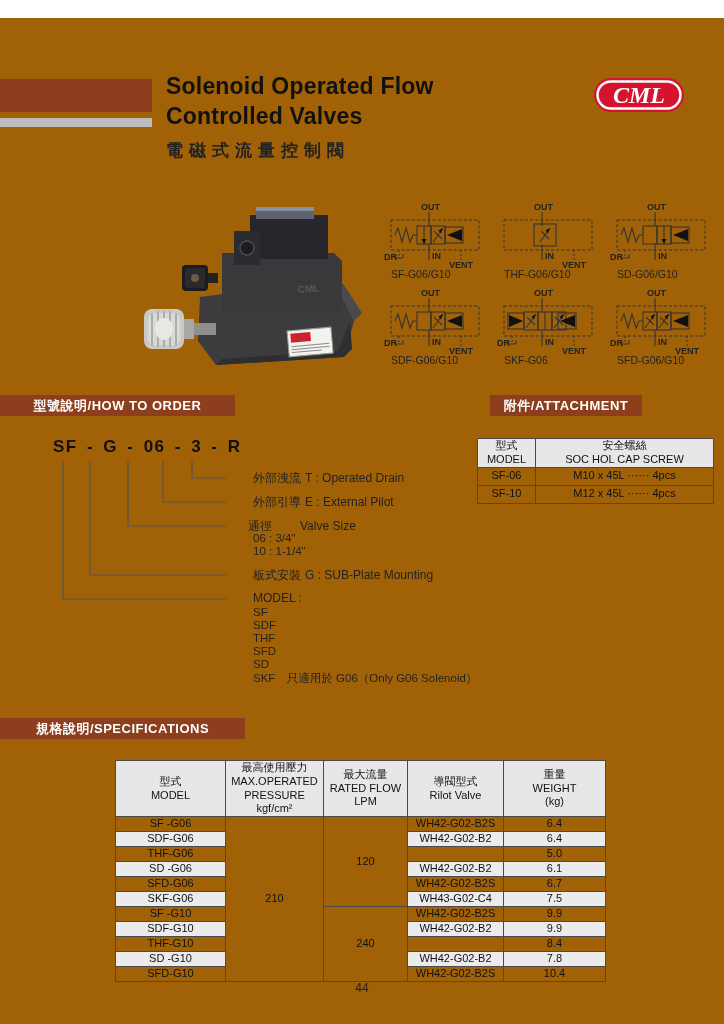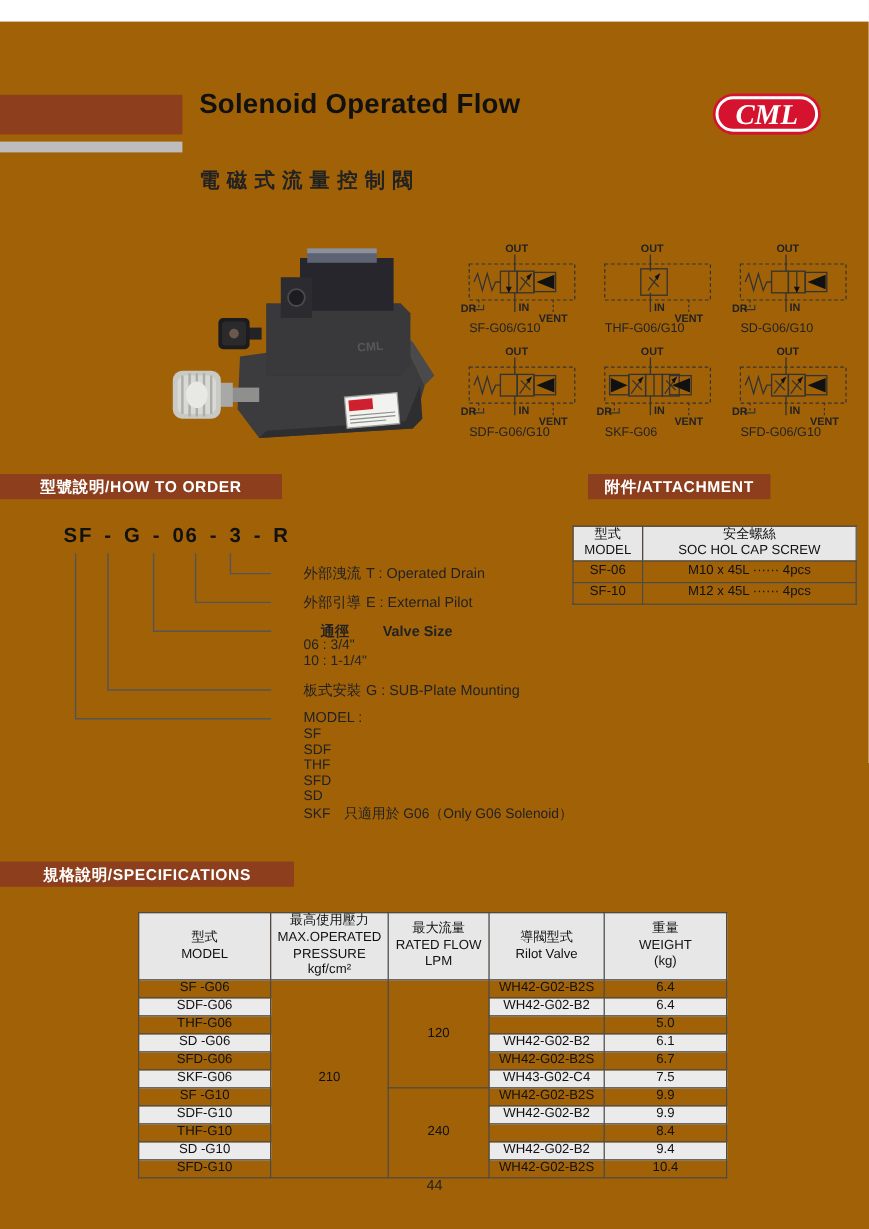--- a/index.html
+++ b/index.html
@@ -57,20 +57,21 @@
 </style>
 </head>
 <body>
 
 <div class="page">
 
   <div class="abs bar-brown"></div>
   <div class="abs bar-gray"></div>
   <div class="abs title">
     <div>Solenoid Operated Flow</div>
+    <div>Controlled Valves</div>
   </div>
   <div class="abs subtitle">電磁式流量控制閥</div>
 
   <div class="abs logo">
     <svg width="94" height="40" viewBox="0 0 94 40">
       <rect x="1" y="2" width="90" height="34" rx="17" fill="#d5132e"></rect>
       <rect x="4.5" y="5.5" width="83" height="27" rx="13.5" fill="none" stroke="#ffffff" stroke-width="2.5"></rect>
       <path d="M14 36 h62 a4 4 0 0 0 0-2 h-62 z" fill="#d5132e" opacity="0.6"></path>
       <text x="46" y="27" text-anchor="middle" font-family="Liberation Serif, DejaVu Serif, serif" font-size="24" font-style="italic" font-weight="bold" fill="#ffffff">CML</text>
     </svg>
@@ -265,21 +266,21 @@
       <path d="M142 11 V28 H176" fill="none" stroke="#555" stroke-width="1.2"></path>
       <path d="M113 11 V52 H176" fill="none" stroke="#555" stroke-width="1.2"></path>
       <path d="M78 11 V76 H176" fill="none" stroke="#555" stroke-width="1.2"></path>
       <path d="M40 11 V125 H176" fill="none" stroke="#555" stroke-width="1.2"></path>
       <path d="M13 11 V149 H176" fill="none" stroke="#555" stroke-width="1.2"></path>
     </svg>
   </div>
   <div class="abs" id="order-labels" style="left:0;top:0;width:724px;height:0;">
       <div class="olabel" style="left: 253px; top: 452px;"><span class="zh">外部洩流</span><span>T : Operated Drain</span></div>
       <div class="olabel" style="left: 253px; top: 476px;"><span class="zh">外部引導</span><span>E : External Pilot</span></div>
-      <div class="olabel" style="left: 267px; top: 500px; font-weight: bold;"><span class="zh">通徑</span><span>Valve Size</span></div>
+      <div class="olabel" style="left: 248px; top: 500px;"><span class="zh">通徑</span><span>Valve Size</span></div>
       <div class="osub" style="left: 253px; top: 514px;">06 : 3/4"</div>
       <div class="osub" style="left: 253px; top: 527px;">10 : 1-1/4"</div>
       <div class="olabel" style="left: 253px; top: 549px;"><span class="zh">板式安裝</span><span>G : SUB-Plate Mounting</span></div>
       <div class="olabel" style="left: 253px; top: 573px;"><span>MODEL :</span></div>
       <div class="osub" style="left: 253px; top: 588px;">SF</div>
       <div class="osub" style="left: 253px; top: 601px;">SDF</div>
       <div class="osub" style="left: 253px; top: 614px;">THF</div>
       <div class="osub" style="left: 253px; top: 627px;">SFD</div>
       <div class="osub" style="left: 253px; top: 640px;">SD</div>
       <div class="osub" style="left: 253px; top: 653px;">SKF　只適用於 G06（Only G06 Solenoid）</div>
@@ -372,21 +373,21 @@
           <td class="shade">9.9</td>
         </tr>
         <tr>
           <td class="model">THF-G10</td>
           <td class=""></td>
           <td class="">8.4</td>
         </tr>
         <tr>
           <td class="model shade">SD  -G10</td>
           <td class="shade">WH42-G02-B2</td>
-          <td class="shade">9.4</td>
+          <td class="shade">7.8</td>
         </tr>
         <tr>
           <td class="model">SFD-G10</td>
           <td class="">WH42-G02-B2S</td>
           <td class="">10.4</td>
         </tr>
       </tbody>
   </table>
 
   <div class="abs pageno">44</div>

